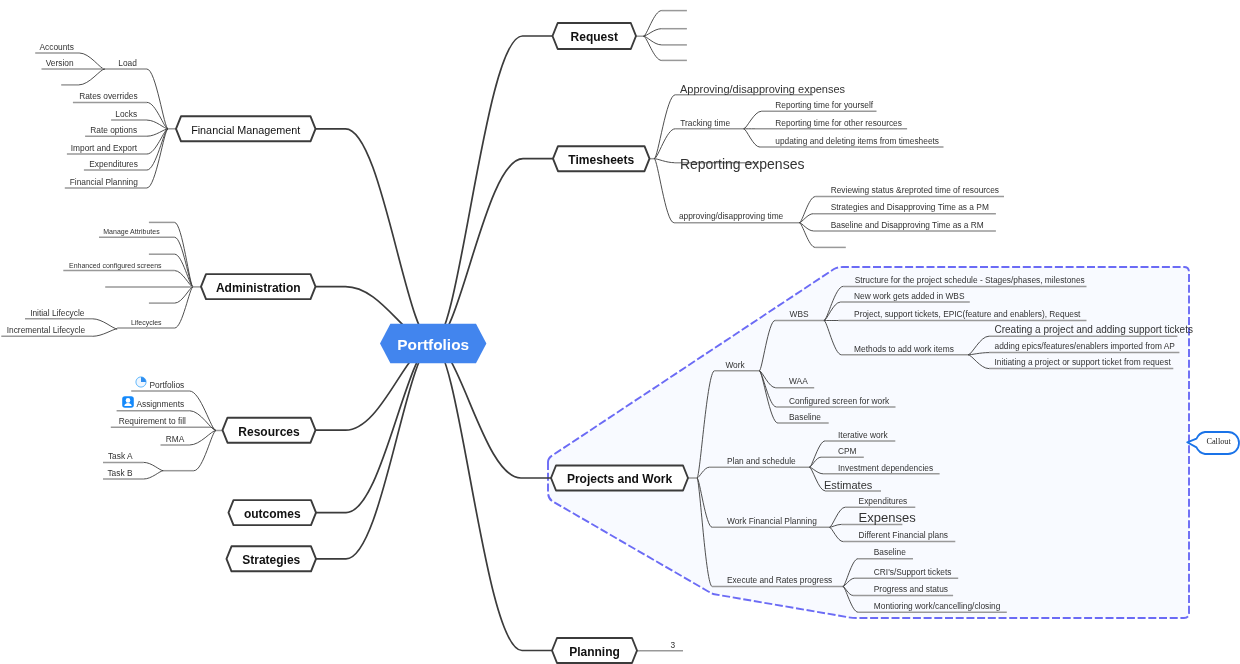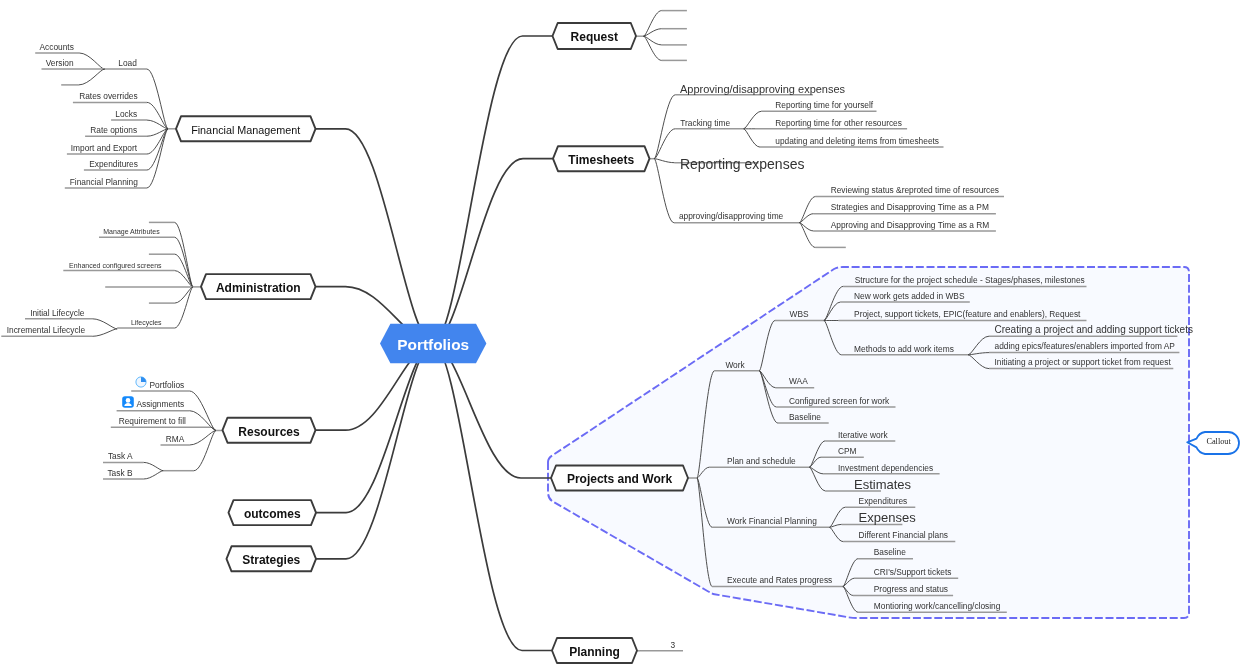--- a/index.html
+++ b/index.html
@@ -223,40 +223,40 @@
 <div class="lf rt" style="left:-167.5px;width:300px;top:467.75px;font-size:8.35px;line-height:10.95px">Task B</div>
 <div class="lf" style="left:680.0px;top:83.55px;font-size:11px;line-height:10.95px">Approving/disapproving expenses</div>
 <div class="lf" style="left:680.3px;top:117.55px;font-size:8.35px;line-height:10.95px">Tracking time</div>
 <div class="lf" style="left:679.9px;top:159px;font-size:14px;line-height:10.95px">Reporting expenses</div>
 <div class="lf" style="left:678.9px;top:211.45px;font-size:8.35px;line-height:10.95px">approving/disapproving time</div>
 <div class="lf" style="left:775.3px;top:99.95px;font-size:8.35px;line-height:10.95px">Reporting time for yourself</div>
 <div class="lf" style="left:775.3px;top:117.55px;font-size:8.35px;line-height:10.95px">Reporting time for other resources</div>
 <div class="lf" style="left:775.3px;top:135.85px;font-size:8.35px;line-height:10.95px">updating and deleting items from timesheets</div>
 <div class="lf" style="left:830.7px;top:185.35px;font-size:8.35px;line-height:10.95px">Reviewing status &amp;reproted time of resources</div>
 <div class="lf" style="left:830.7px;top:202.45px;font-size:8.35px;line-height:10.95px">Strategies and Disapproving Time as a PM</div>
-<div class="lf" style="left:830.7px;top:219.65px;font-size:8.35px;line-height:10.95px">Approving and Disapproving Time as a RM</div>
+<div class="lf" style="left:830.7px;top:219.65px;font-size:8.35px;line-height:10.95px">Baseline and Disapproving Time as a RM</div>
 <div class="lf" style="left:725.4px;top:359.55px;font-size:8.35px;line-height:10.95px">Work</div>
 <div class="lf" style="left:727.0px;top:455.95px;font-size:8.35px;line-height:10.95px">Plan and schedule</div>
 <div class="lf" style="left:727.0px;top:516.05px;font-size:8.35px;line-height:10.95px">Work Financial Planning</div>
 <div class="lf" style="left:727.0px;top:575.25px;font-size:8.35px;line-height:10.95px">Execute and Rates progress</div>
 <div class="lf" style="left:789.5px;top:309.25px;font-size:8.35px;line-height:10.95px">WBS</div>
 <div class="lf" style="left:789.0px;top:376.45px;font-size:8.35px;line-height:10.95px">WAA</div>
 <div class="lf" style="left:789.0px;top:395.65px;font-size:8.35px;line-height:10.95px">Configured screen for work</div>
 <div class="lf" style="left:789.0px;top:411.85px;font-size:8.35px;line-height:10.95px">Baseline</div>
 <div class="lf" style="left:854.7px;top:275.15px;font-size:8.35px;line-height:10.95px">Structure for the project schedule - Stages/phases, milestones</div>
 <div class="lf" style="left:854.1px;top:290.85px;font-size:8.35px;line-height:10.95px">New work gets added in WBS</div>
 <div class="lf" style="left:854.1px;top:309.25px;font-size:8.35px;line-height:10.95px">Project, support tickets, EPIC(feature and enablers), Request</div>
 <div class="lf" style="left:854.1px;top:343.55px;font-size:8.35px;line-height:10.95px">Methods to add work items</div>
 <div class="lf" style="left:994.5px;top:324.95px;font-size:10px;line-height:10.95px">Creating a project and adding support tickets</div>
 <div class="lf" style="left:994.5px;top:341.35px;font-size:8.35px;line-height:10.95px">adding epics/features/enablers imported from AP</div>
 <div class="lf" style="left:994.5px;top:357.35px;font-size:8.35px;line-height:10.95px">Initiating a project or support ticket from request</div>
 <div class="lf" style="left:838.0px;top:429.65px;font-size:8.35px;line-height:10.95px">Iterative work</div>
 <div class="lf" style="left:838.0px;top:445.95px;font-size:8.35px;line-height:10.95px">CPM</div>
 <div class="lf" style="left:838.0px;top:462.55px;font-size:8.35px;line-height:10.95px">Investment dependencies</div>
-<div class="lf" style="left:854px;top:479.65px;font-size:13px;line-height:10.95px">Estimates</div>
+<div class="lf" style="left:824px;top:479.65px;font-size:11px;line-height:10.95px">Estimates</div>
 <div class="lf" style="left:858.6px;top:495.95px;font-size:8.35px;line-height:10.95px">Expenditures</div>
 <div class="lf" style="left:858.6px;top:513.15px;font-size:13px;line-height:10.95px">Expenses</div>
 <div class="lf" style="left:858.6px;top:530.35px;font-size:8.35px;line-height:10.95px">Different Financial plans</div>
 <div class="lf" style="left:873.8px;top:547.45px;font-size:8.35px;line-height:10.95px">Baseline</div>
 <div class="lf" style="left:873.8px;top:566.95px;font-size:8.35px;line-height:10.95px">CRI's/Support tickets</div>
 <div class="lf" style="left:873.8px;top:584.15px;font-size:8.35px;line-height:10.95px">Progress and status</div>
 <div class="lf" style="left:873.8px;top:600.95px;font-size:8.35px;line-height:10.95px">Montioring work/cancelling/closing</div>
 <div class="lf" style="left:670.6px;top:639.55px;font-size:8.35px;line-height:10.95px">3</div>
 <div class="nl" style="left:176.0px;width:139.5px;top:123.83px;font-size:10.8px;font-weight:normal;line-height:13.0px">Financial Management</div>
 <div class="nl" style="left:201.0px;width:114.5px;top:281.08px;font-size:12.0px;font-weight:bold;line-height:14.4px">Administration</div>

